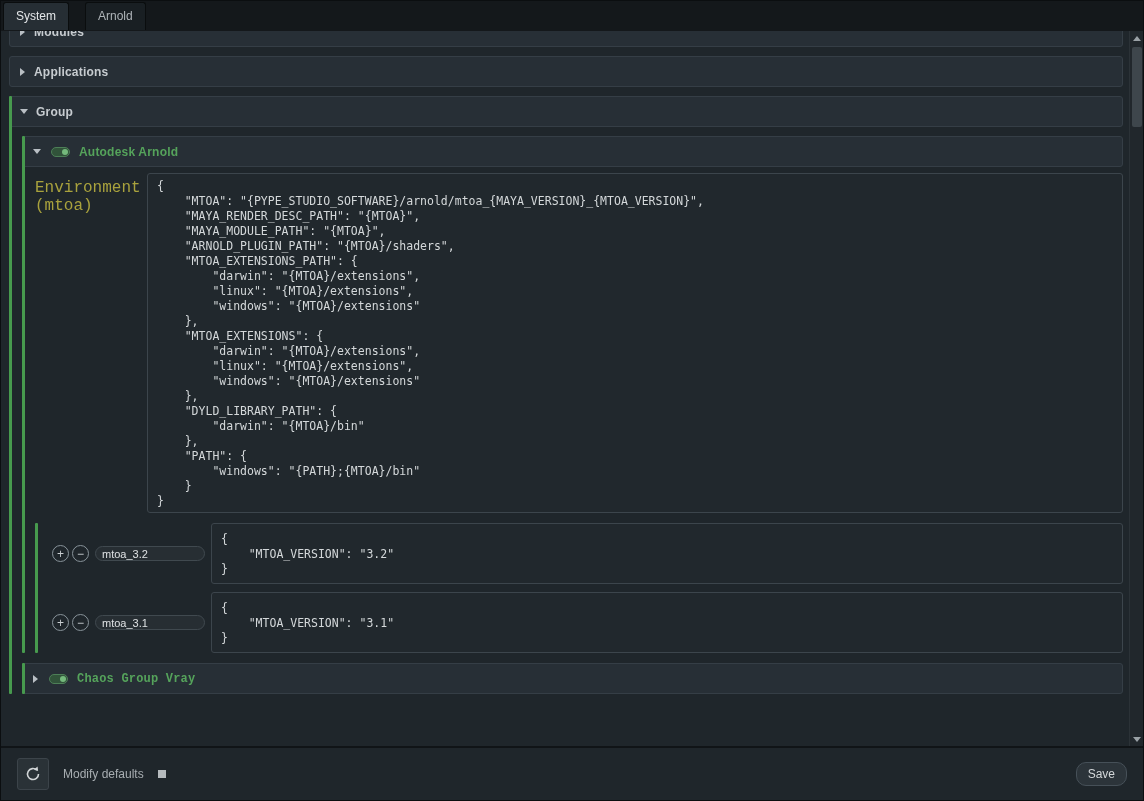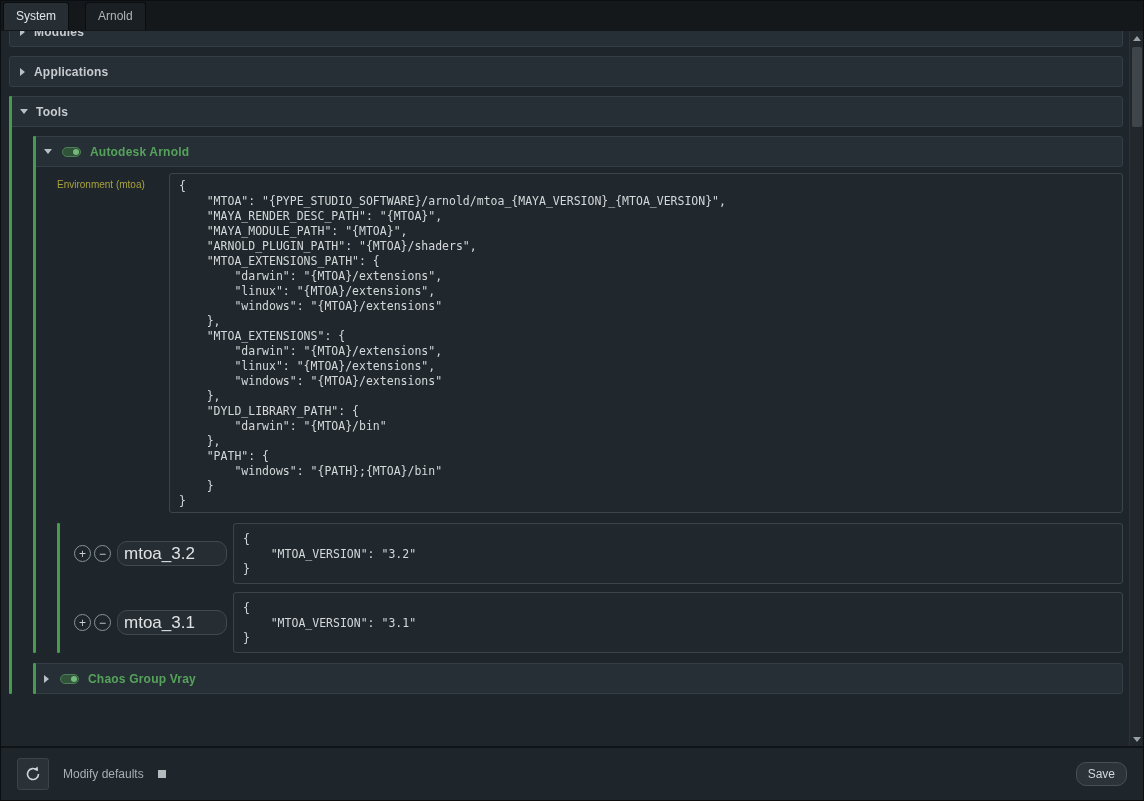--- a/index.html
+++ b/index.html
@@ -46,45 +46,45 @@
   .toggle::after {
     content:""; position:absolute; right:1px; top:1px; width:6px; height:6px;
     border-radius:50%; background:#74b97c;
   }
 
   
   .group { position:relative; }
   .group > .stateline {
     position:absolute; left:0; top:0; bottom:0; width:3px; background:#479a4e; z-index:2; border-radius:1px;
   }
-  .sec-body { margin-left:24px; }
+  .sec-body { margin-left:13px; }
   .sec-body.narrow { margin-left:17px; }
 
   
   .field-row { display:flex; align-items:flex-start; margin-top:6px; }
-  .field-label { width:112px; flex:0 0 auto; padding-top:6px; font-size:10px; color:#a9a23d; }
+  .field-label { width:112px; flex:0 0 auto; padding-top:6px; font-size:16px; color:#a9a23d;font-family:Liberation Mono, monospace; }
   .json-editor {
     background:#21282d; border:1px solid #3c454c; border-radius:3px;
     font-family:"DejaVu Sans Mono", monospace; font-size:11.5px; line-height:15px;
     color:#d4d8da; white-space:pre; overflow:hidden; padding:5px 9px;
   }
   .json-editor.big { flex:1 1 auto; height:340px; }
   .json-editor.small { flex:1 1 auto; height:61px; padding:8px 9px; }
 
   
   .version-row { display:flex; align-items:center; margin-top:7px; gap:0; }
   .round-btn {
     width:17px; height:17px; border-radius:50%; border:1px solid #88939a; background:transparent;
     color:#c9ced1; font-size:12px; line-height:14px; text-align:center; padding:0; cursor:default;
     font-family:"Liberation Sans", sans-serif; flex:0 0 auto;
   }
   .round-btn + .round-btn { margin-left:3px; }
   .key-input {
-    width:110px; height:25px; margin-left:6px; background:#272e33; border:1px solid #40494f;
-    border-radius:10px; color:#dfe2e4; font-size:17px; padding:0 6px; flex:0 0 auto;
+    width:110px; height:15px; margin-left:6px; background:#272e33; border:1px solid #40494f;
+    border-radius:10px; color:#dfe2e4; font-size:11px; padding:0 6px; flex:0 0 auto;
     font-family:"Liberation Sans", sans-serif;
   }
   .version-row .json-editor { margin-left:6px; }
 
   
   .scrollbar { width:14px; flex:0 0 auto; background:#21272c; border-left:1px solid #2b3237; display:flex; flex-direction:column; }
   .sb-btn { height:14px; display:flex; align-items:center; justify-content:center; flex:0 0 auto; }
   .tri-up { width:0; height:0; border-left:4px solid transparent; border-right:4px solid transparent; border-bottom:5px solid #9aa1a6; }
   .tri-down { width:0; height:0; border-left:4px solid transparent; border-right:4px solid transparent; border-top:5px solid #9aa1a6; }
   .sb-track { flex:1 1 auto; position:relative; }
@@ -131,21 +131,21 @@
         <div class="sec-header">
           <span class="caret right"></span>
           <span class="sec-title">Applications</span>
         </div>
       </div>
 
       <div class="section group">
         <span class="stateline"></span>
         <div class="sec-header">
           <span class="caret down"></span>
-          <span class="sec-title">Tools</span>
+          <span class="sec-title">Group</span>
         </div>
 
         <div class="sec-body">
 
           <div class="section group">
             <span class="stateline"></span>
             <div class="sec-header">
               <span class="caret down"></span>
               <span class="toggle"></span>
               <span class="sec-title green">Autodesk Arnold</span>
@@ -198,21 +198,21 @@
                     <pre class="json-editor small">{
     "MTOA_VERSION": "3.1"
 }</pre>
                   </div>
                 </div>
               </div>
 
             </div>
           </div>
 
-          <div class="section group" style="margin-top:10px;">
+          <div class="section group" style="margin-top:10px;font-family:Liberation Mono, monospace;">
             <span class="stateline"></span>
             <div class="sec-header">
               <span class="caret right"></span>
               <span class="toggle"></span>
               <span class="sec-title green">Chaos Group Vray</span>
             </div>
           </div>
 
         </div>
       </div>

